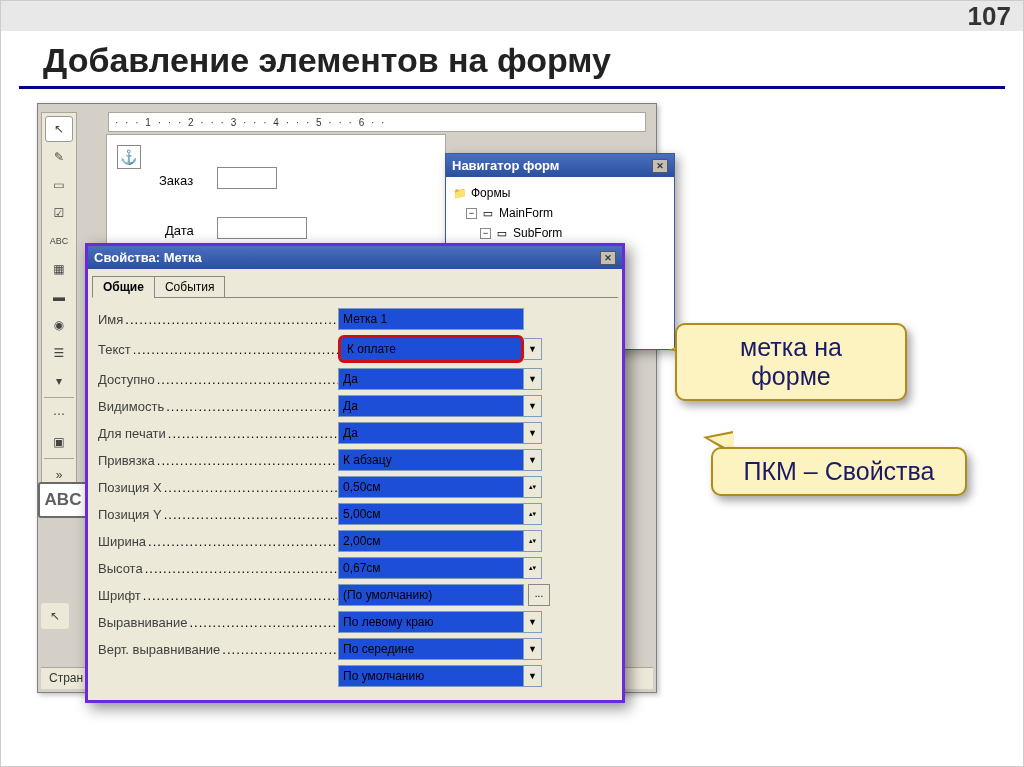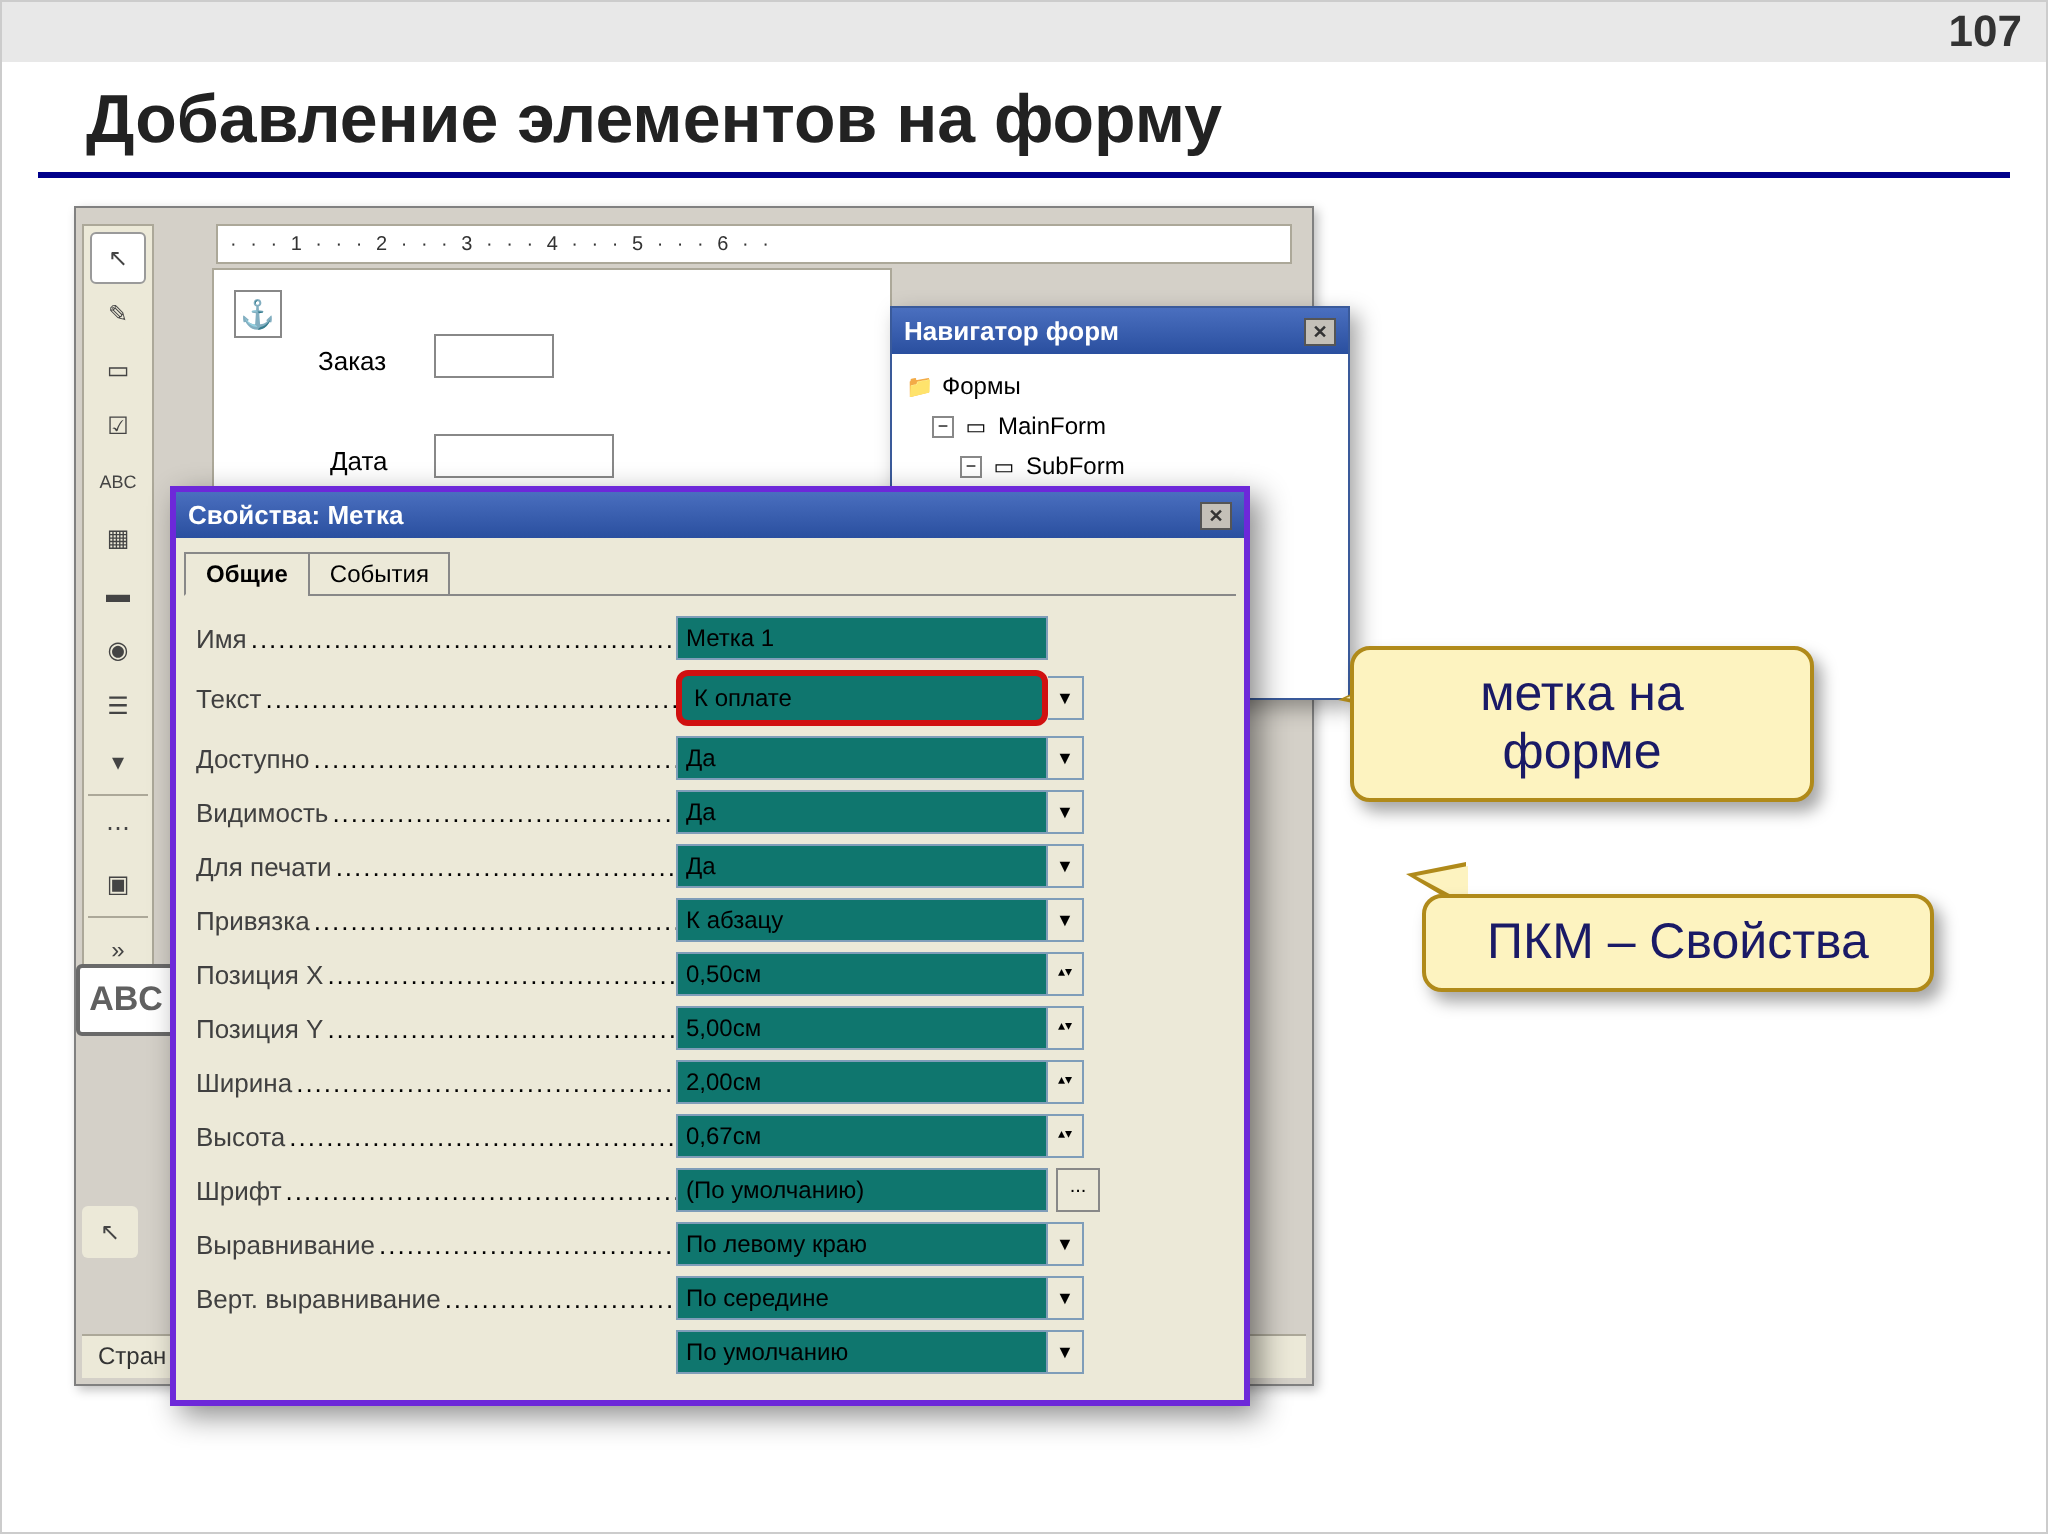--- a/index.html
+++ b/index.html
@@ -25,21 +25,21 @@
   align-items: center;
   padding: 0 12px;
   font-style: italic;
   font-size: 18px;
   color: #555;
 }
 .page-num {
   margin-left: auto;
   font-weight: bold;
   font-style: normal;
-  font-size: 22px;
+  font-size: 26px;
   color: #333;
 }
 .title {
   font-size: 34px;
   font-weight: bold;
   padding: 10px 30px 6px 42px;
   color: #222;
 }
 .title-underline {
   margin: 0 18px 14px 18px;
@@ -267,21 +267,21 @@
   content: "................................................................................................";
   position: absolute;
   padding-left: 2px;
   letter-spacing: 1px;
   color: #000;
 }
 .prop-input {
   width: 186px;
   height: 22px;
   border: 1px solid #7f9db9;
-  background: #0f766e;
+  background: #1d4ed8;
   font-size: 12px;
   padding: 2px 4px;
   color: #000;
 }
 .prop-input.highlight {
   border: 3px solid #d01010;
   border-radius: 6px;
   padding: 2px 6px;
   height: 28px;
 }

